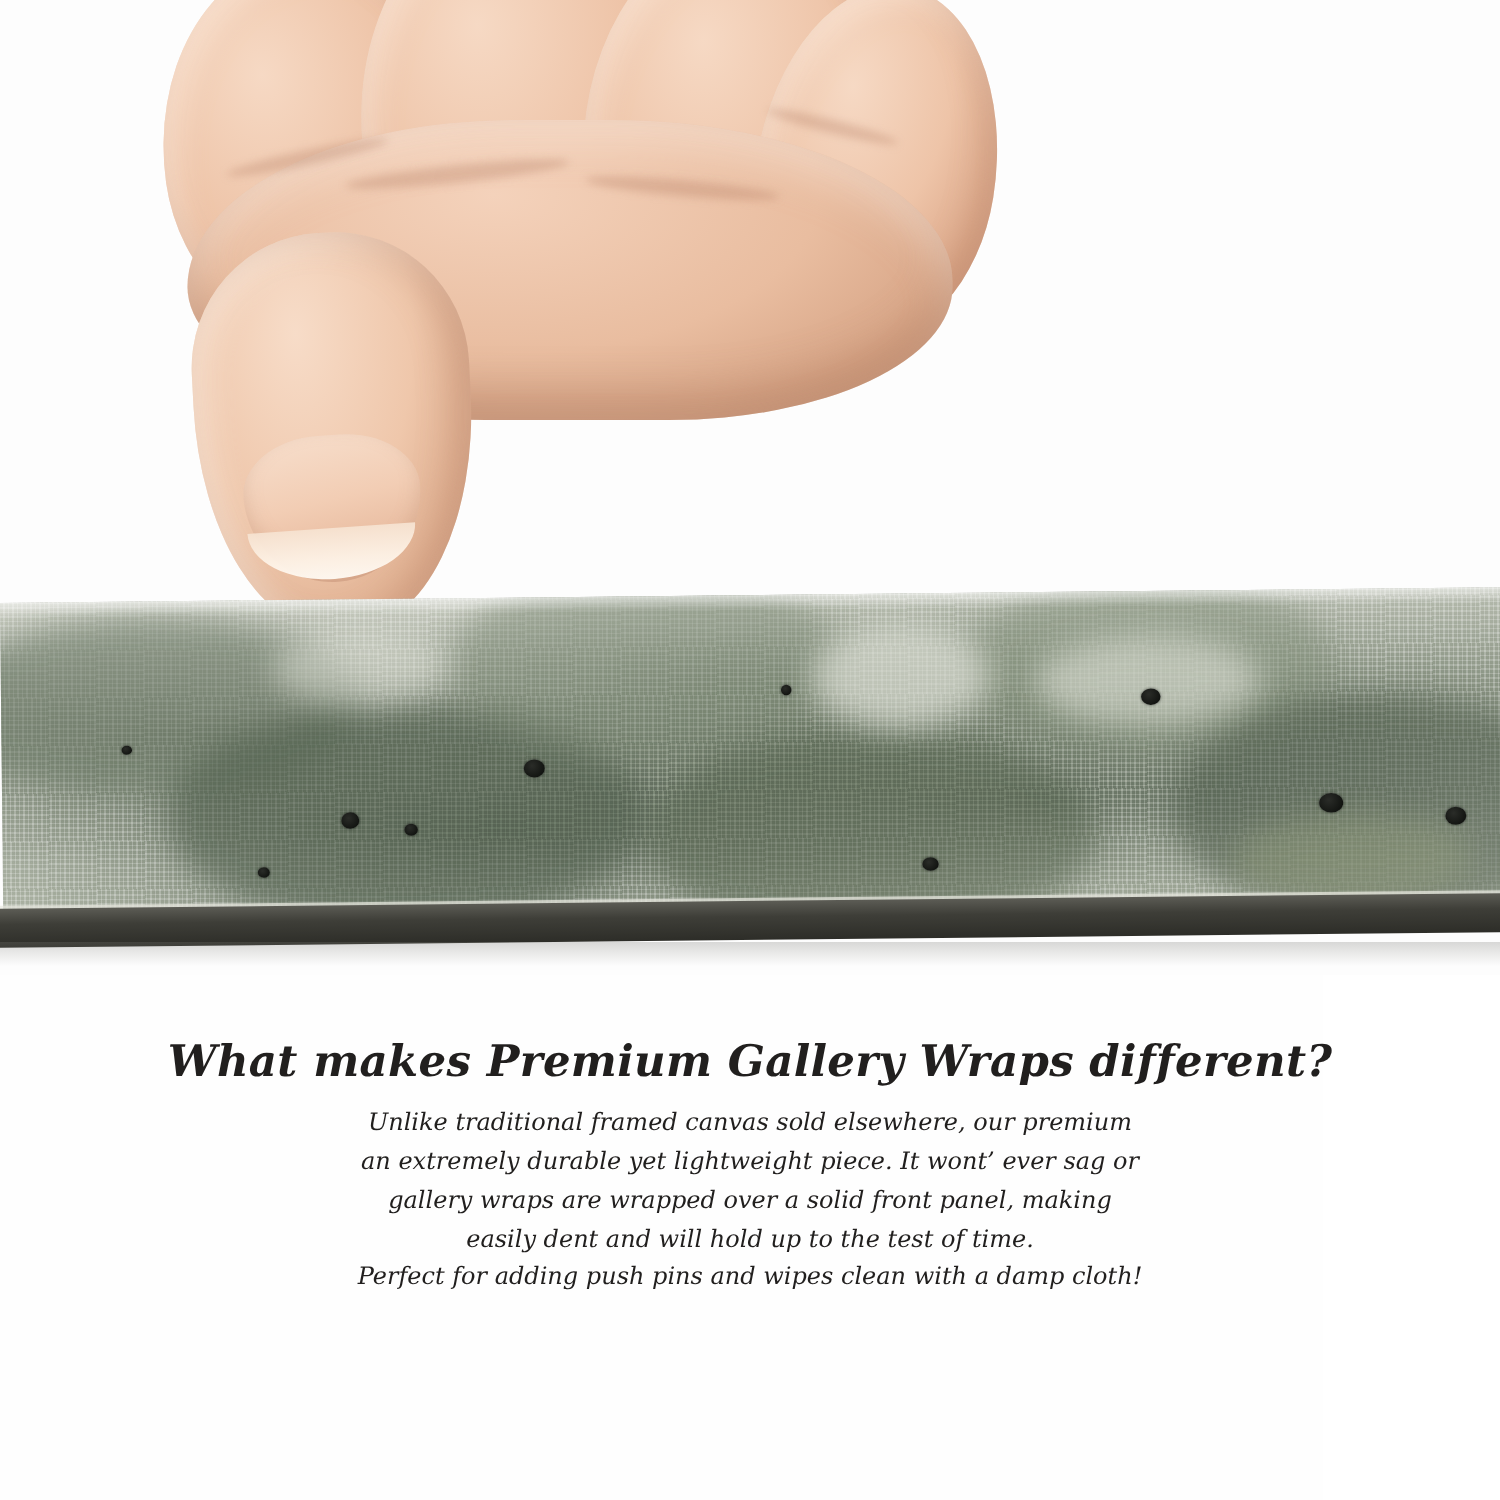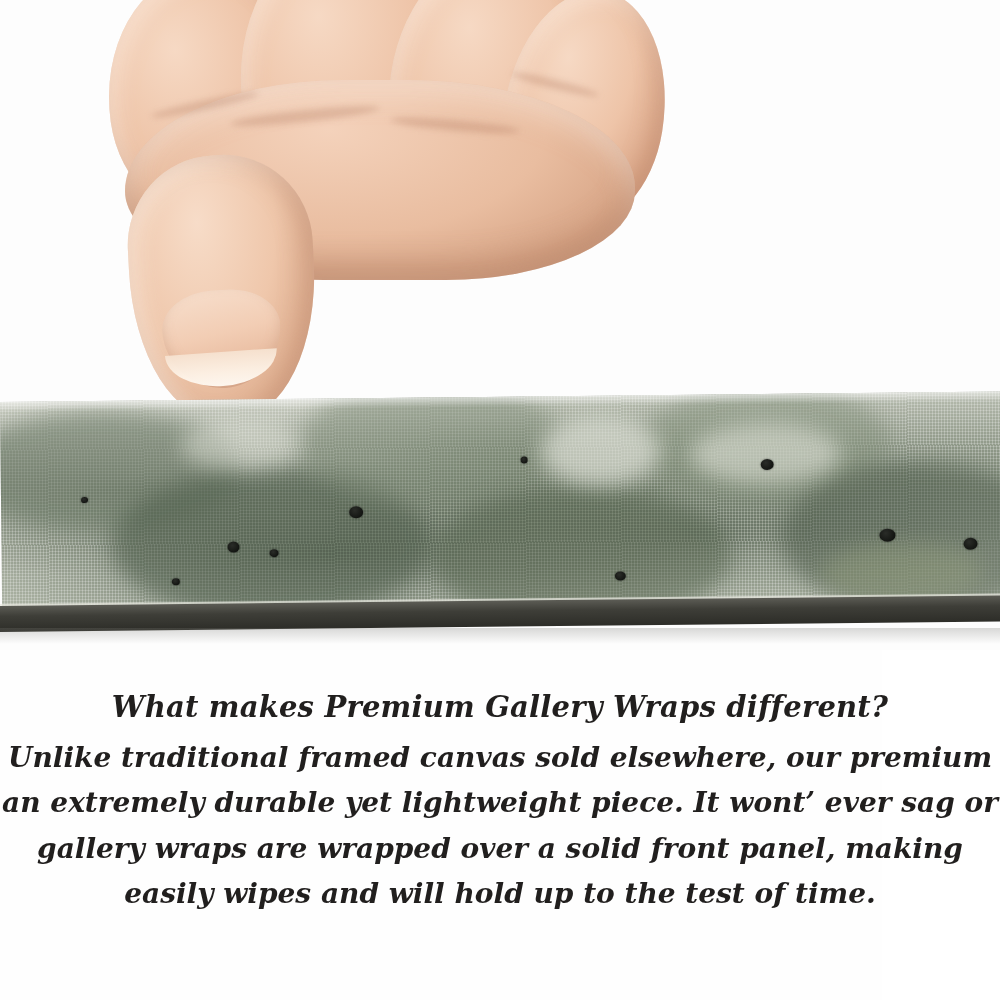--- a/index.html
+++ b/index.html
@@ -192,24 +192,24 @@
     font-style: italic;
   }
   .caption-heading {
     font-size: 29px;
     font-weight: 700;
     letter-spacing: 0.2px;
     margin: 0 0 10px 0;
     line-height: 1.2;
   }
   .caption-line {
-    font-size: 28px;
+    font-size: 16px;
     line-height: 1.62;
     margin: 0;
-    font-weight: 700;
+    font-weight: 400;
   }
 </style>
 </head>
 <body>
 
 <div class="page">
 
   <div class="photo">
 
     <div class="hand-wrap">
@@ -258,16 +258,17 @@
     <div class="strip-bottom-hilite"></div>
     <div class="strip-bottom-edge"></div>
     <div class="under-shadow"></div>
   </div>
 
   <div class="caption">
     <p class="caption-heading">What makes Premium Gallery Wraps different?</p>
     <p class="caption-line">Unlike traditional framed canvas sold elsewhere, our premium</p>
     <p class="caption-line">an extremely durable yet lightweight piece. It wont’ ever sag or</p>
     <p class="caption-line">gallery wraps are wrapped over a solid front panel, making</p>
-    <p class="caption-line">easily wipes and will hold up to the test of time.</p>
+    <p class="caption-line">easily dent and will hold up to the test of time.</p>
+    <p class="caption-line">Perfect for adding push pins and wipes clean with a damp cloth!</p>
   </div>
 
 </div>
 
 </body></html>

